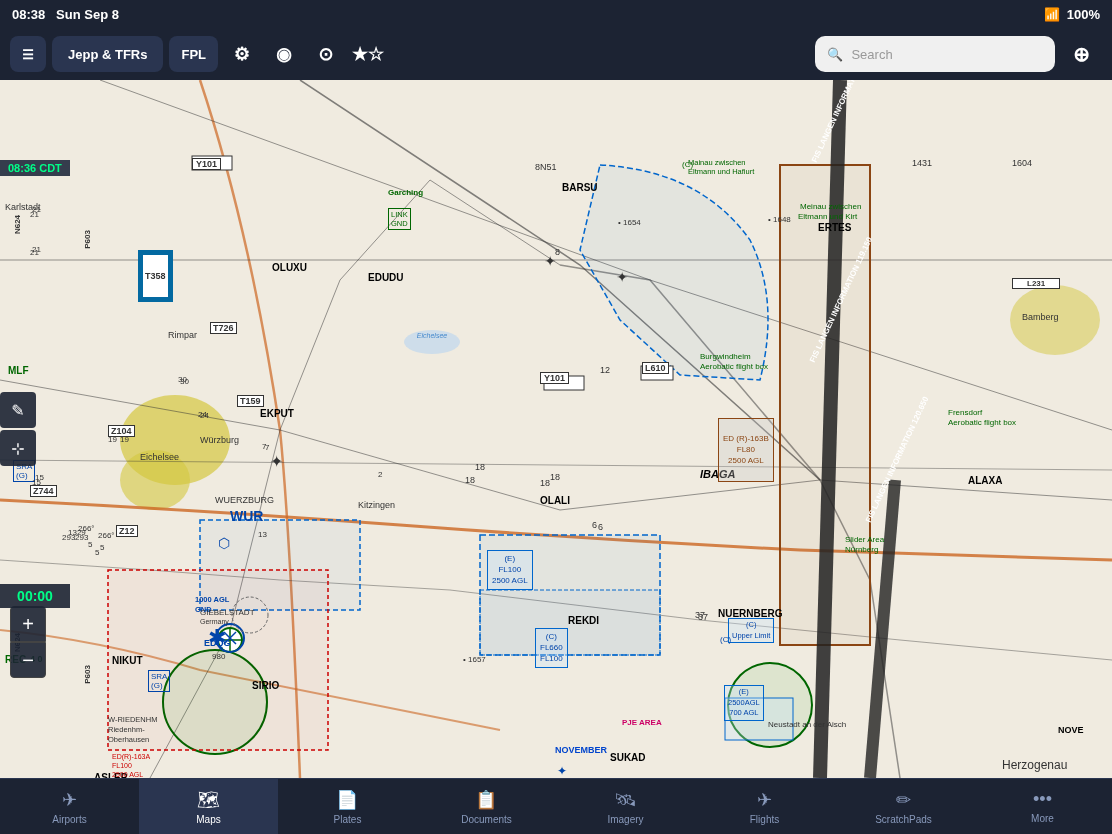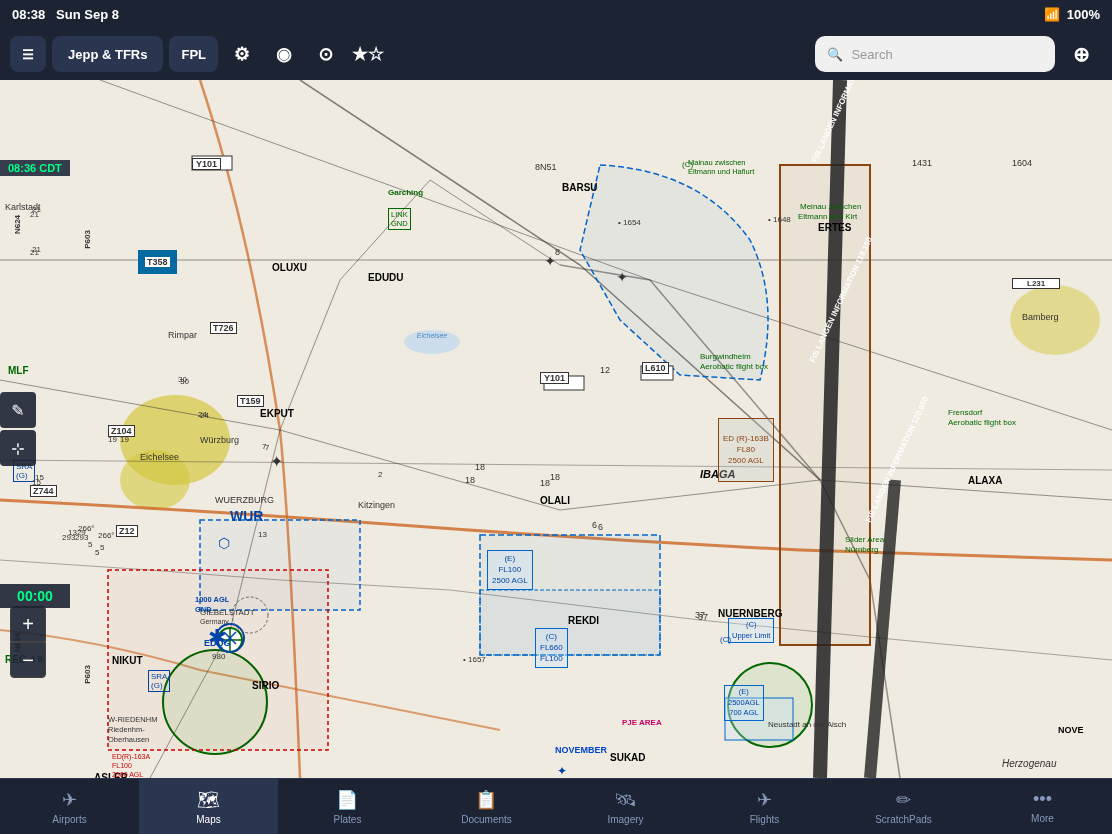--- a/index.html
+++ b/index.html
@@ -265,21 +265,21 @@
 
   <div style="position:absolute;top:645px;left:1058px;font-size:9px;font-weight:700;color:#000;pointer-events:none;">NOVE</div>
 
   <div style="position:absolute;top:122px;left:5px;font-size:9px;color:#333;pointer-events:none;">Karlstadt</div>
   <div style="position:absolute;top:250px;left:168px;font-size:9px;color:#333;pointer-events:none;">Rimpar</div>
   <div style="position:absolute;top:372px;left:140px;font-size:9px;color:#333;pointer-events:none;">Eichelsee</div>
   <div style="position:absolute;top:355px;left:200px;font-size:9px;color:#333;pointer-events:none;">Würzburg</div>
   <div style="position:absolute;top:420px;left:358px;font-size:9px;color:#333;pointer-events:none;text-align:center;">Kitzingen</div>
   <div style="position:absolute;top:232px;left:1022px;font-size:9px;color:#333;pointer-events:none;">Bamberg</div>
   <div style="position:absolute;top:640px;left:768px;font-size:8px;color:#333;pointer-events:none;">Neustadt an der Aisch</div>
-  <div style="position:absolute;top:678px;left:1002px;font-size:10px;color:#333;pointer-events:none;font-style:italic;">Herzogenau</div>
+  <div style="position:absolute;top:678px;left:1002px;font-size:12px;color:#333;pointer-events:none;">Herzogenau</div>
 
   <div style="position:absolute;top:285px;left:8px;font-size:10px;font-weight:700;color:#006600;pointer-events:none;">MLF</div>
   <div style="position:absolute;top:574px;left:5px;font-size:10px;font-weight:700;color:#006600;pointer-events:none;">REC</div>
   <div style="position:absolute;top:574px;left:30px;font-size:9px;font-weight:700;color:#006600;pointer-events:none;">4 0</div>
 
   <div style="position:absolute;top:428px;left:230px;font-size:14px;font-weight:900;color:#0044aa;pointer-events:none;text-align:center;">WUR</div>
   <div style="position:absolute;top:415px;left:215px;font-size:9px;color:#333;pointer-events:none;">WUERZBURG</div>
 
   <div style="position:absolute;top:528px;left:718px;font-size:10px;font-weight:700;color:#000;pointer-events:none;text-align:center;">NUERNBERG</div>
 
@@ -316,21 +316,21 @@
   <div style="position:absolute;top:448px;left:68px;font-size:8px;color:#333;pointer-events:none;">1329</div>
 
   <div style="position:absolute;top:575px;left:463px;font-size:8px;color:#333;pointer-events:none;">• 1657</div>
 
   <div style="position:absolute;top:78px;left:192px;font-size:9px;font-weight:700;color:#333;background:white;border:1px solid #333;padding:0 3px;pointer-events:none;">Y101</div>
   <div style="position:absolute;top:292px;left:540px;font-size:9px;font-weight:700;color:#333;background:white;border:1px solid #333;padding:0 3px;pointer-events:none;">Y101</div>
   <div style="position:absolute;top:282px;left:642px;font-size:9px;font-weight:700;color:#333;background:white;border:1px solid #333;padding:0 2px;pointer-events:none;">L610</div>
   <div style="position:absolute;top:345px;left:108px;font-size:9px;font-weight:700;color:#333;background:white;border:1px solid #333;padding:0 2px;pointer-events:none;">Z104</div>
   <div style="position:absolute;top:445px;left:116px;font-size:9px;font-weight:700;color:#333;background:white;border:1px solid #333;padding:0 2px;pointer-events:none;">Z12</div>
   <div style="position:absolute;top:405px;left:30px;font-size:9px;font-weight:700;color:#333;background:white;border:1px solid #333;padding:0 2px;pointer-events:none;">Z744</div>
-  <div style="position:absolute;top:170px;left:138px;font-size:9px;font-weight:700;color:#333;background:white;border:7px solid #0369a1;padding:0 2px;pointer-events:none;">T358</div>
+  <div style="position:absolute;top:170px;left:138px;font-size:9px;font-weight:700;color:#333;background:white;border:5px solid #0369a1;padding:16px 2px;pointer-events:none;">T358</div>
   <div style="position:absolute;top:242px;left:210px;font-size:9px;font-weight:700;color:#333;background:white;border:1px solid #333;padding:0 2px;pointer-events:none;">T726</div>
   <div style="position:absolute;top:315px;left:237px;font-size:9px;font-weight:700;color:#333;background:white;border:1px solid #333;padding:0 2px;pointer-events:none;">T159</div>
 
   <div style="position:absolute;top:140px;left:8px;font-size:8px;font-weight:700;color:#333;transform:rotate(-90deg);pointer-events:none;">N624</div>
   <div style="position:absolute;top:558px;left:8px;font-size:8px;font-weight:700;color:#333;transform:rotate(-90deg);pointer-events:none;">N624</div>
 
   <div style="position:absolute;top:155px;left:78px;font-size:8px;font-weight:700;color:#333;transform:rotate(-90deg);pointer-events:none;">P603</div>
   <div style="position:absolute;top:590px;left:78px;font-size:8px;font-weight:700;color:#333;transform:rotate(-90deg);pointer-events:none;">P603</div>
 
   <div style="position:absolute;top:82px;left:535px;font-size:9px;color:#333;pointer-events:none;">8</div>

